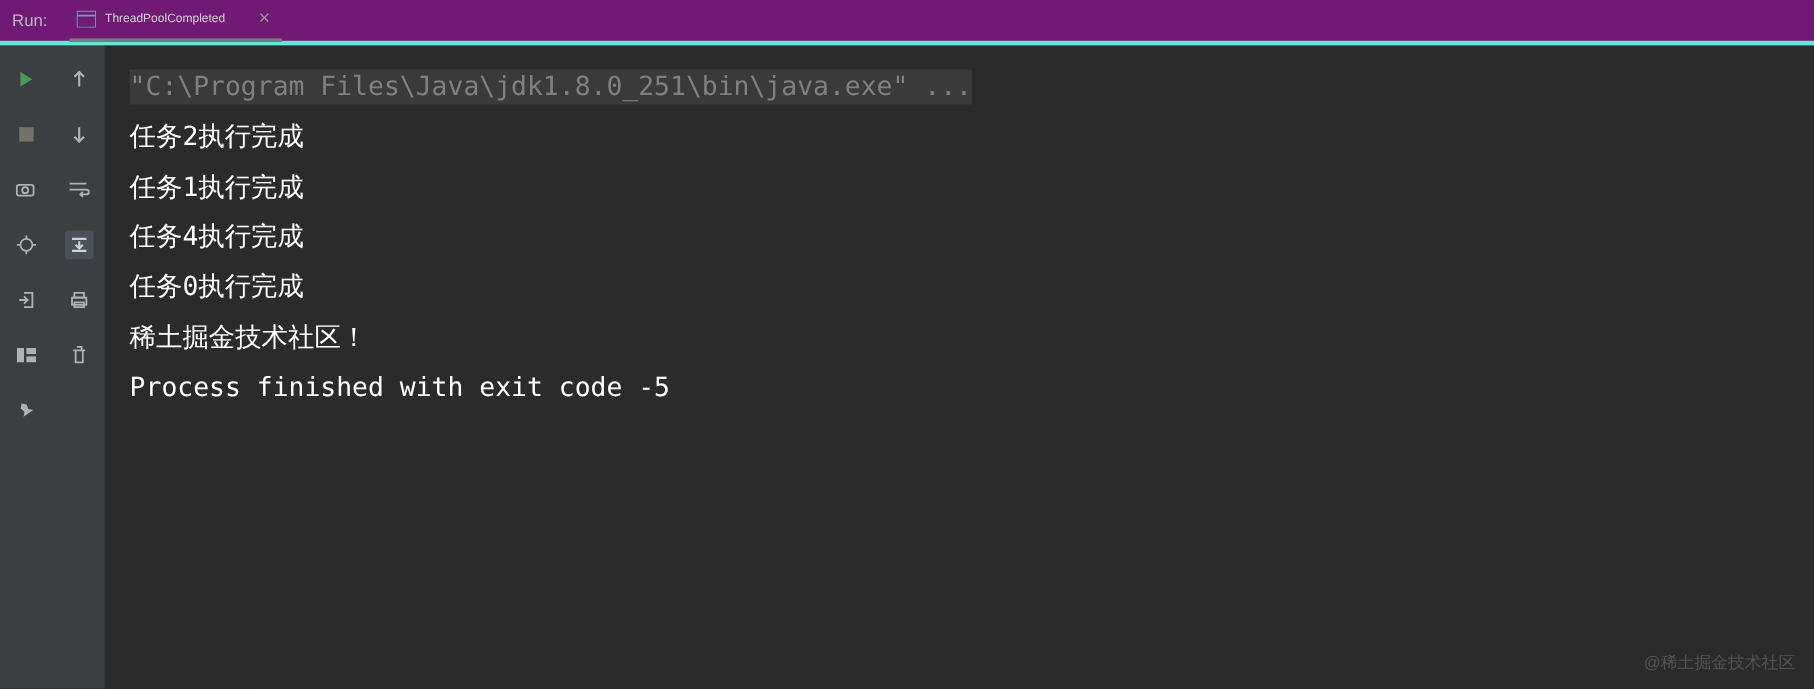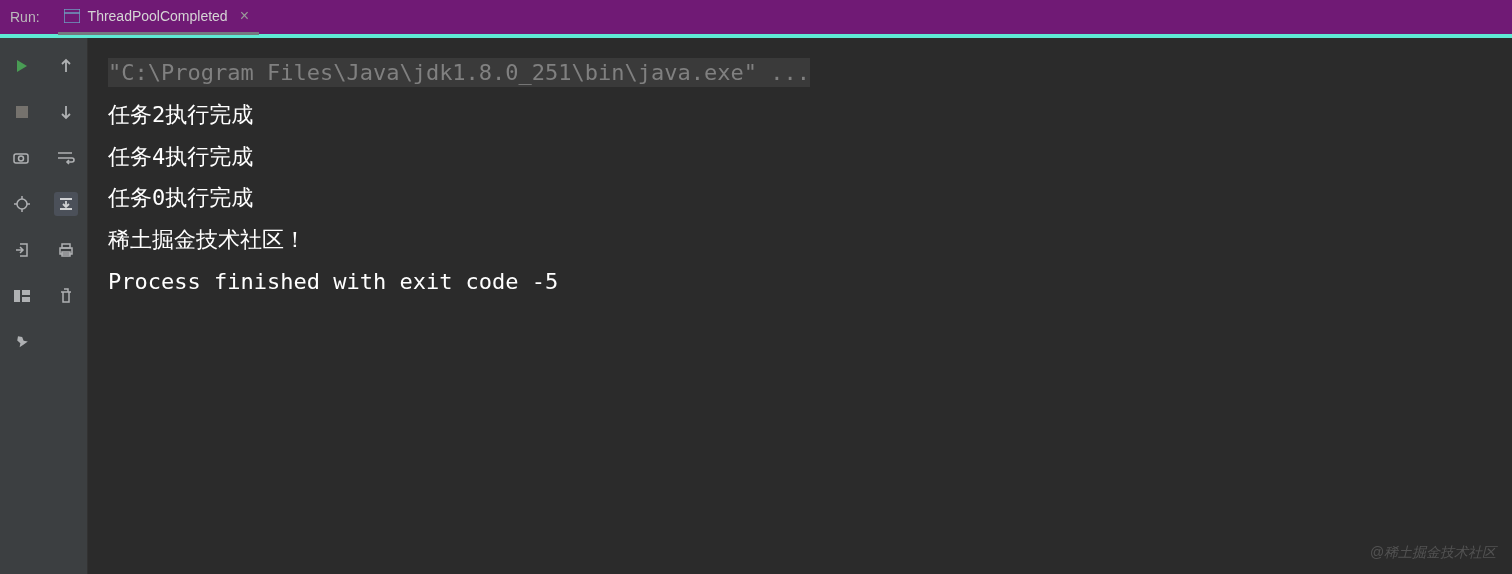--- a/index.html
+++ b/index.html
@@ -40,22 +40,22 @@
     .tab-icon {
       width: 16px;
       height: 16px;
       margin-right: 8px;
       display: flex;
       align-items: center;
       justify-content: center;
     }
     .tab-title {
       color: #d5d5d5;
-      font-size: 14px;
-      margin-right: 10px;
+      font-size: 10px;
+      margin-right: 26px;
     }
     .tab-close {
       color: #9a9a9a;
       font-size: 16px;
       cursor: pointer;
       padding: 0 2px;
     }
     .main-area {
       display: flex;
       height: calc(100% - 38px);
@@ -110,21 +110,20 @@
     .output-line {
       color: #ffffff;
       white-space: pre;
     }
     .watermark {
       position: absolute;
       bottom: 12px;
       right: 16px;
       color: rgba(200,200,200,0.25);
       font-size: 14px;
-      font-style: italic;
     }
     svg { display: block; }
   </style>
 </head>
 <body>
 
 <div class="top-bar">
   <span class="run-label">Run:</span>
   <div class="tab">
     <span class="tab-icon">
@@ -216,20 +215,21 @@
     <div class="gutter-btn">
       <svg width="14" height="16" viewBox="0 0 14 16">
           <path d="M2 4 H12 M4 4 V14 H10 V4 M5 1 H9 V4" fill="none" stroke="#afb1b3" stroke-width="1.5"></path>
         </svg>
     </div>
   </div>
 
   <div class="console">
     <div><span class="cmd-line">"C:\Program Files\Java\jdk1.8.0_251\bin\java.exe" ...</span></div>
     <div class="output-line">任务2执行完成</div>
+    <div class="output-line">任务1执行完成</div>
     <div class="output-line">任务4执行完成</div>
     <div class="output-line">任务0执行完成</div>
     <div class="output-line"></div>
     <div class="output-line">稀土掘金技术社区！</div>
     <div class="output-line"></div>
     <div class="output-line">Process finished with exit code -5</div>
   </div>
 </div>
 
 <div class="watermark">@稀土掘金技术社区</div>

